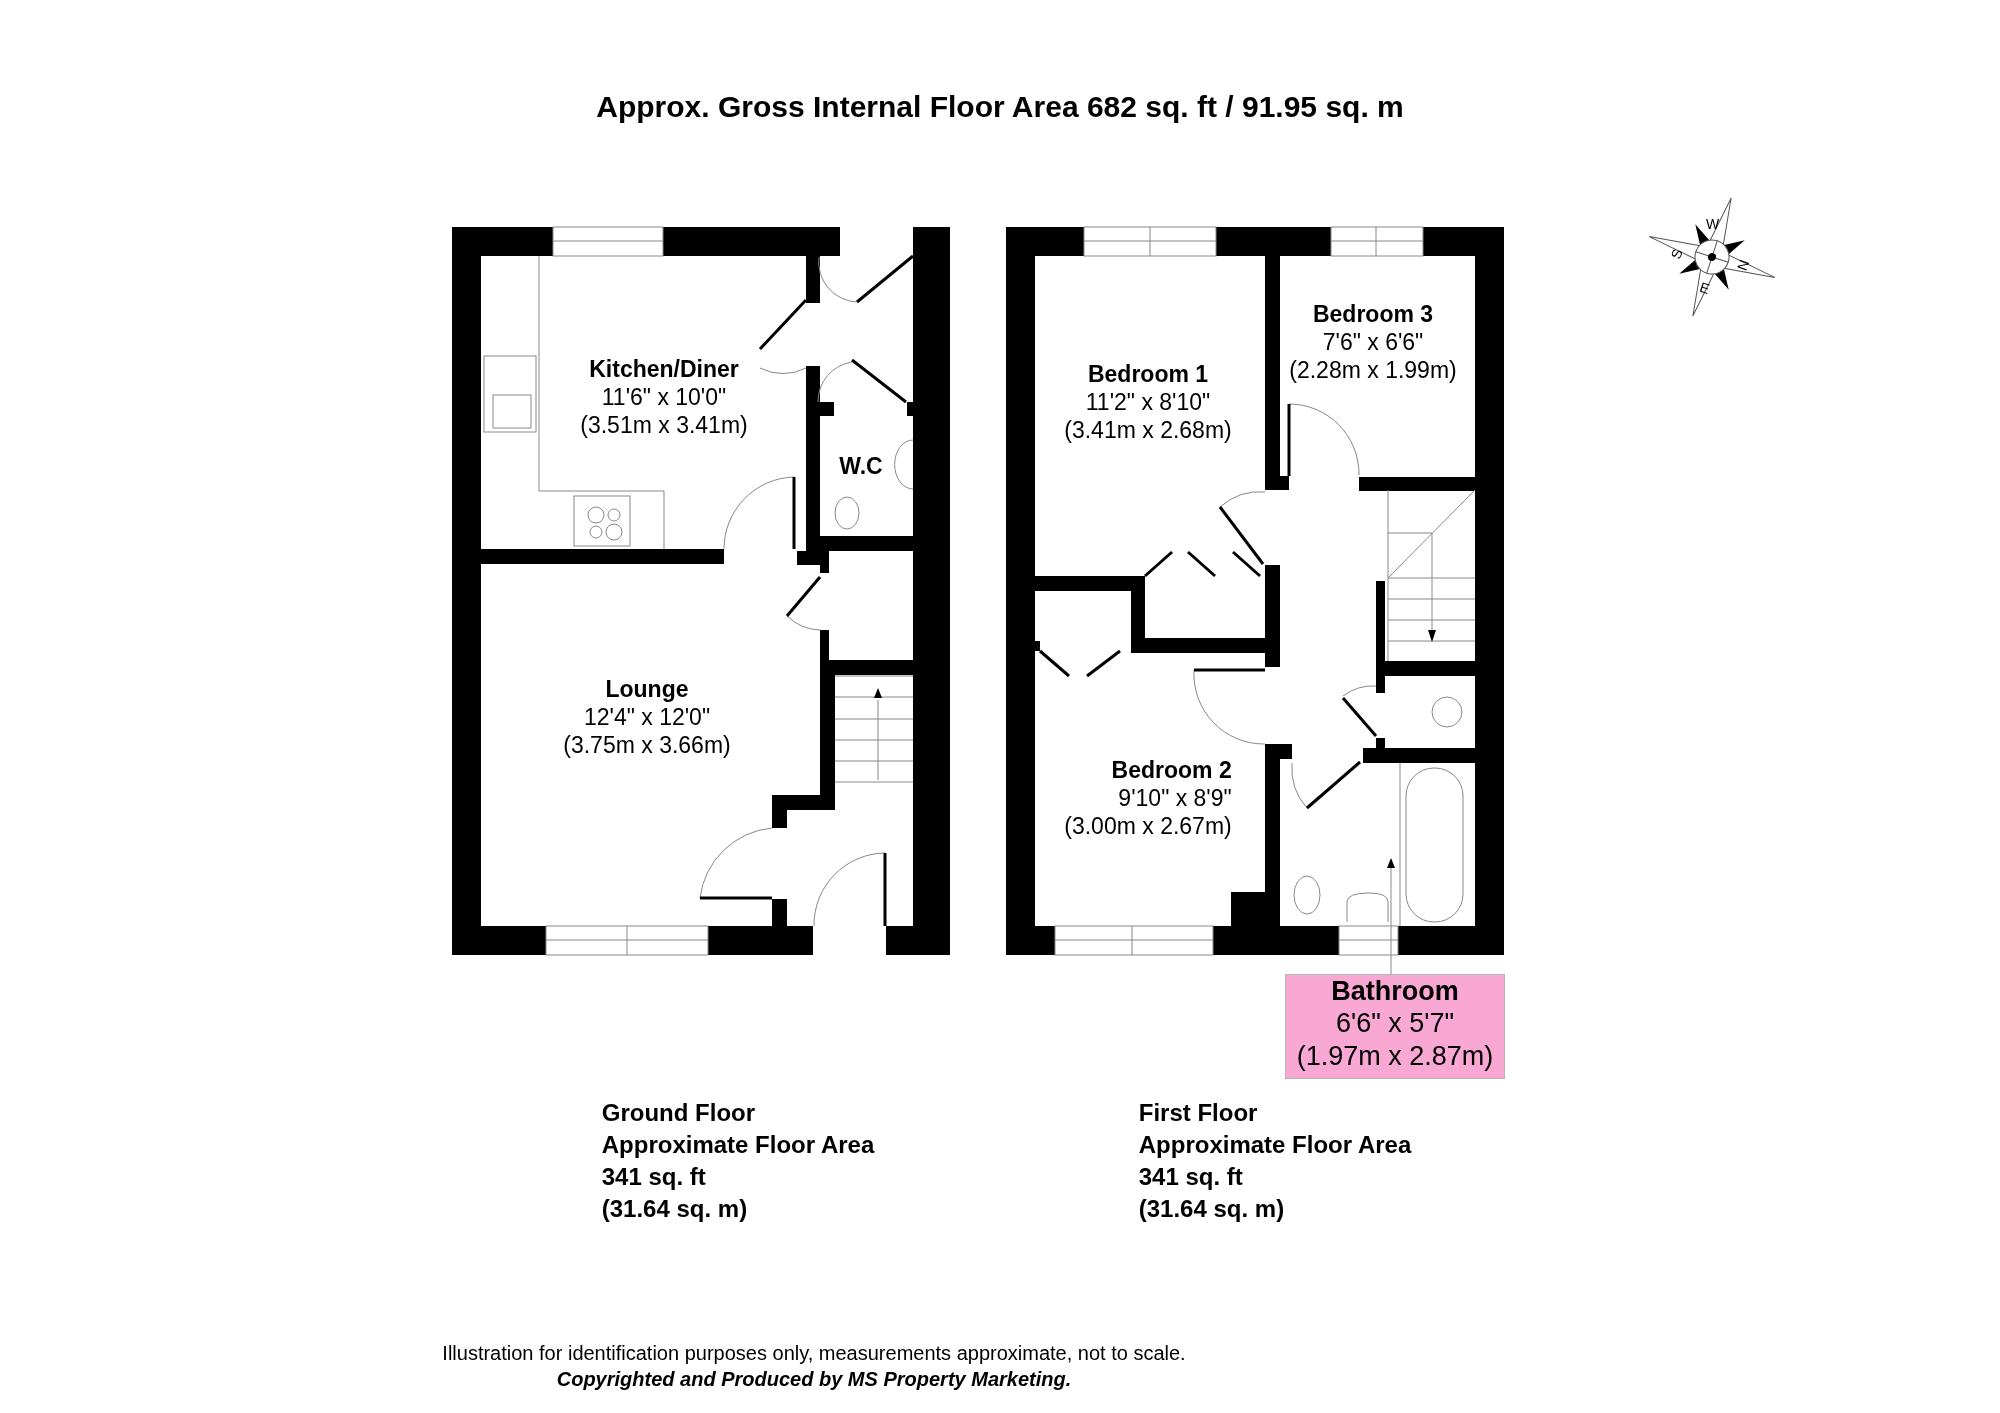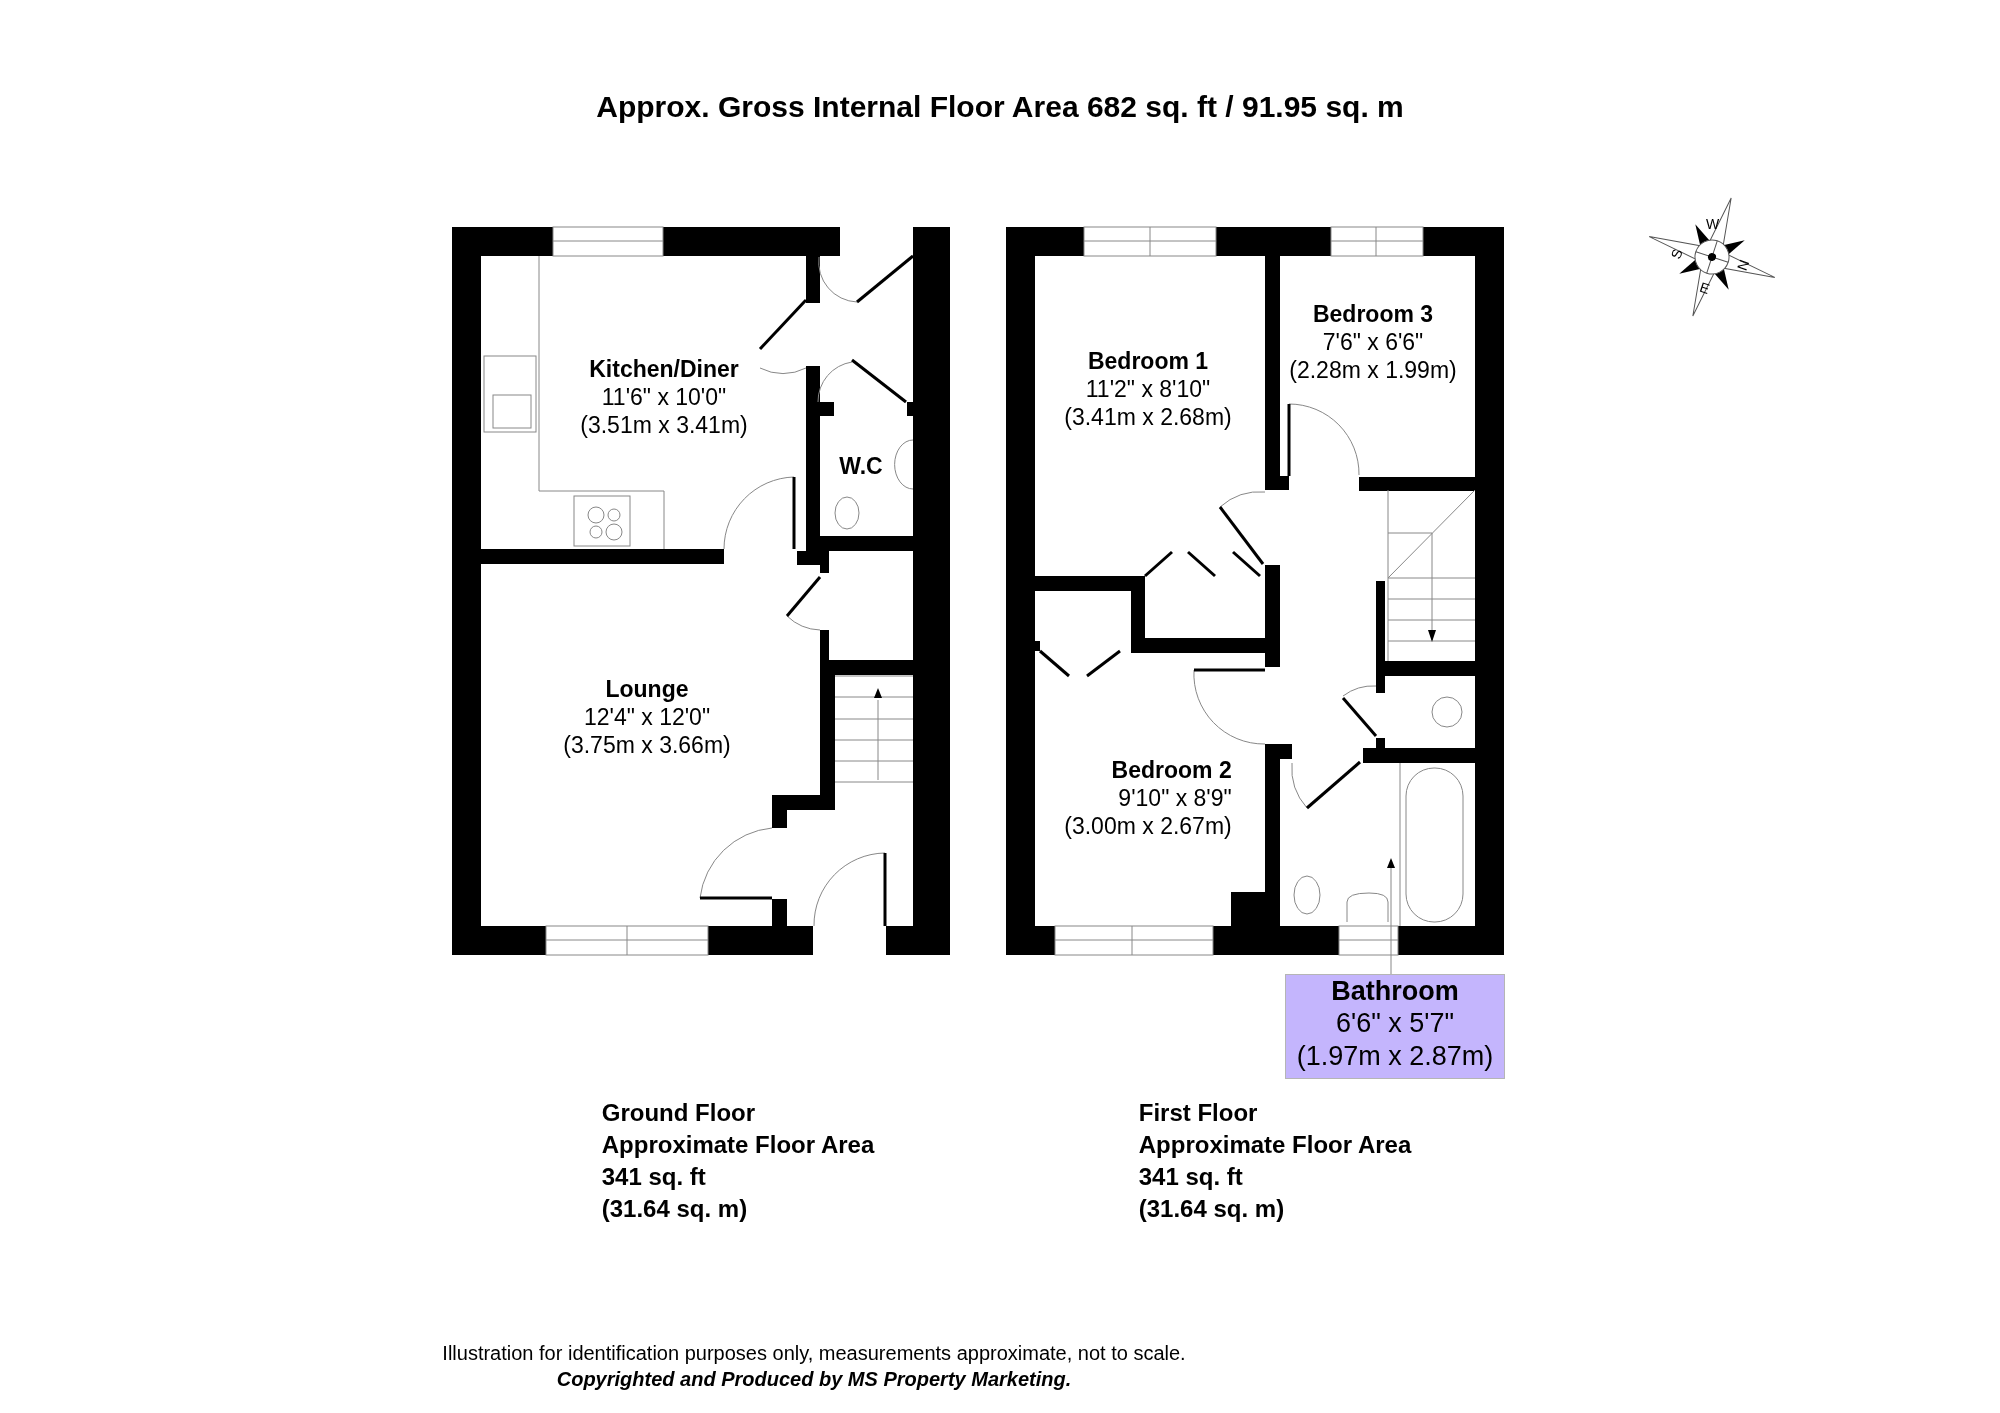--- a/index.html
+++ b/index.html
@@ -2,21 +2,21 @@
 <html><head>
 <meta charset="utf-8">
 <style>
   html, body { margin:0; padding:0; background:#ffffff; }
   body { width:2000px; height:1413px; position:relative; overflow:hidden; font-family:"Liberation Sans", sans-serif; color:#000; }
   .abs { position:absolute; }
   .title { left:0; width:2000px; top:90px; text-align:center; font-weight:bold; font-size:30px; }
   svg.plan { position:absolute; left:0; top:0; }
   .room { position:absolute; text-align:center; line-height:1.22; font-size:23px; transform:translateX(-50%); white-space:nowrap; }
   .room .name { font-weight:bold; font-size:23px; }
-  .bath-box { position:absolute; left:1285px; top:974px; width:218px; height:103px; border:1.5px solid #b5b5b5; text-align:center; line-height:1.2; font-size:27px; background:#c4b5fd; }
+  .bath-box { position:absolute; left:1285px; top:974px; width:218px; height:103px; border:1.5px solid #b5b5b5; text-align:center; line-height:1.2; font-size:27px; background:#f9a8d4; }
   .bath-box .name { font-weight:bold; font-size:27px; }
   .floor-label { position:absolute; top:1097px; font-weight:bold; font-size:24px; line-height:1.34; transform:translateX(-50%); white-space:nowrap; }
   .footer { position:absolute; left:0; width:1628px; text-align:center; font-size:20px; }
   .footer.l1 { top:1342px; }
   .footer.l2 { top:1368px; font-weight:bold;font-style:italic; }
 </style>
 </head>
 <body>
 
 <div class="abs title">Approx. Gross Internal Floor Area 682 sq. ft / 91.95 sq. m</div>
@@ -206,21 +206,21 @@
 </div>
 <div class="room" style="left:861px;top:452px;font-weight:bold;">
   <div class="name">W.C</div>
 </div>
 <div class="room" style="left:647px;top:675px;">
   <div class="name">Lounge</div>
   <div>12'4" x 12'0"</div>
   <div>(3.75m x 3.66m)</div>
 </div>
 
-<div class="room" style="left:1148px;top:347px;">
+<div class="room" style="left:1148px;top:360px;">
   <div class="name">Bedroom 1</div>
   <div>11'2" x 8'10"</div>
   <div>(3.41m x 2.68m)</div>
 </div>
 <div class="room" style="left:1373px;top:300px;">
   <div class="name">Bedroom 3</div>
   <div>7'6" x 6'6"</div>
   <div>(2.28m x 1.99m)</div>
 </div>
 <div class="room" style="left:1148px;top:756px;text-align:right;">

